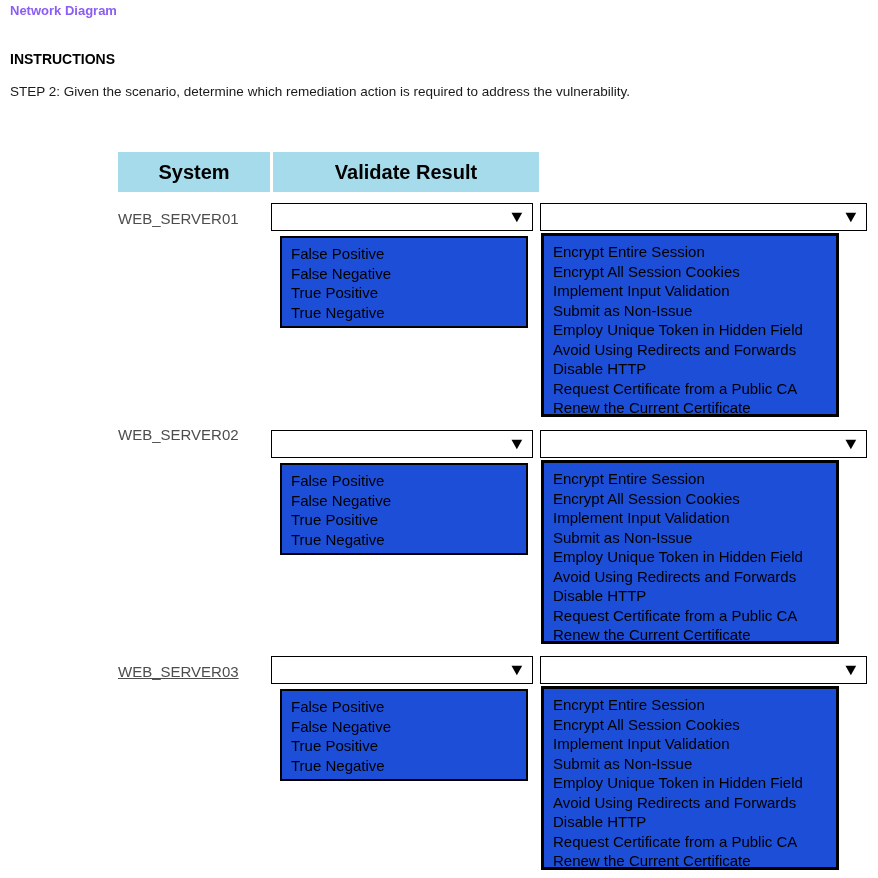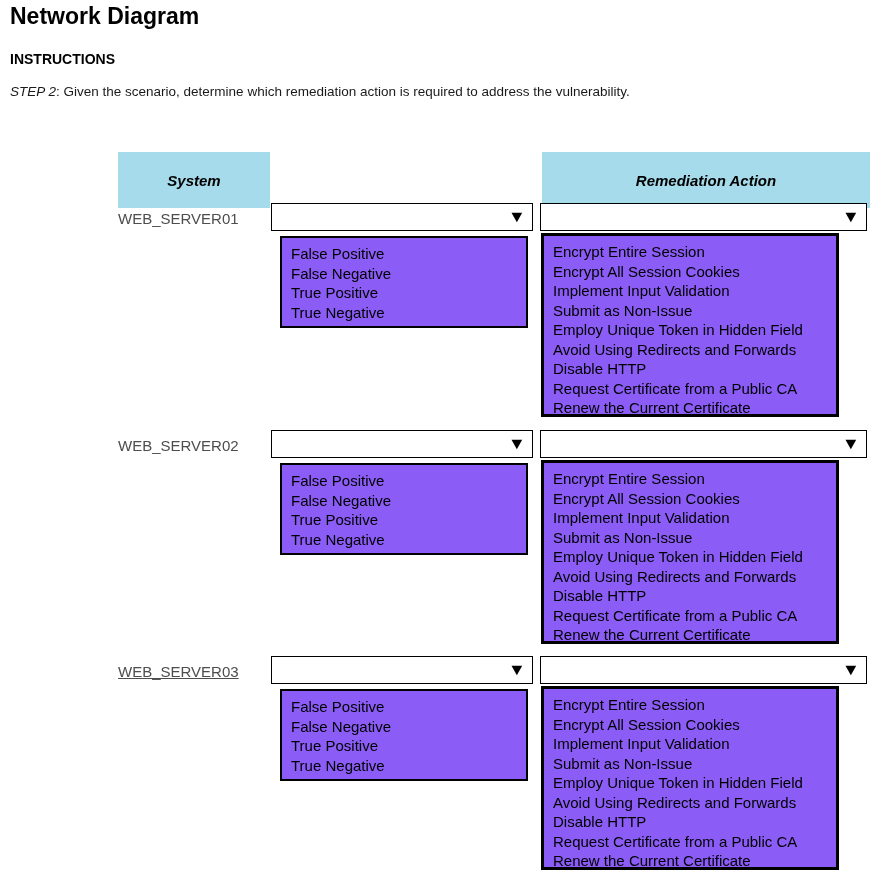--- a/index.html
+++ b/index.html
@@ -11,37 +11,37 @@
   .canvas {
     position:relative;
     width:878px;
     height:878px;
     background:#ffffff;
     overflow:hidden;
   }
 
   .page-title {
     position:absolute; left:10px; top:3px;
-    font-size:23px; font-weight:bold; color:#000000;
+    font-size:13px; font-weight:bold; color:#8b5cf6;
   }
   .instructions-heading {
     position:absolute; left:10px; top:51px;
     font-size:14px; font-weight:bold; color:#000;text-align:right;
   }
   .step-line {
     position:absolute; left:10px; top:84px;
     font-size:13.5px; color:#1a1a1a;
   }
-  .step-line .step-label { font-style:italic; }
+  .step-line .step-label { }
 
   .hdr {
-    position:absolute; top:152px; height:56px;
+    position:absolute; top:152px; height:40px;
     background:var(--header-bg, #a5dbea);
     display:flex; align-items:center; justify-content:center;
-    font-weight:bold; font-size:15px; color:#000;font-style:italic;
+    font-weight:bold; font-size:20px; color:#000;
   }
   .hdr-system      { left:118px; width:152px; }
   .hdr-validate    { left:273px; width:266px; }
   .hdr-remediation { left:542px; width:328px; }
 
   .row-label {
     position:absolute; left:118px;
     font-size:15px; color:#4d4d4d; white-space:nowrap;
   }
 
@@ -52,21 +52,21 @@
     padding-right:7px; cursor:pointer;
   }
   .select.validate    { left:271px; width:262px; }
   .select.remediation { left:540px; width:327px; }
   .select .arrow {
     font-size:16px; line-height:1; color:#000;
     transform:scaleX(1.15);
   }
 
   .listbox {
-    position:absolute; background:#8b5cf6;
+    position:absolute; background:#1d4ed8;
     padding:6px 4px 4px 9px;
     font-size:15px; color:#000;
   }
   .listbox .option {
     line-height:19.5px; white-space:nowrap; cursor:pointer;
   }
   .listbox.validate-list {
     left:280px; width:248px; height:92px;
     border:2.5px solid #000;
   }
@@ -75,40 +75,40 @@
     border:3px solid #000;
   }
 
   
   .r0 .select       { top:203px; }
   .r0 .row-label    { top:210px; }
   .r0 .validate-list    { top:236px; }
   .r0 .remediation-list { top:233px; }
 
   .r1 .select       { top:430px; }
-  .r1 .row-label    { top:437px; }
+  .r1 .row-label    { top:426px; }
   .r1 .validate-list    { top:463px; }
   .r1 .remediation-list { top:460px; }
 
   .r2 .select       { top:656px; }
   .r2 .row-label    { top:663px;text-decoration:underline; }
   .r2 .validate-list    { top:689px; }
   .r2 .remediation-list { top:686px; }
 </style>
 </head>
 <body>
 
 <div class="canvas">
 
   <div class="page-title">Network Diagram</div>
   <div class="instructions-heading">INSTRUCTIONS</div>
   <div class="step-line"><span class="step-label">STEP 2</span><span>: Given the scenario, determine which remediation action is required to address the vulnerability.</span></div>
 
   <div class="hdr hdr-system">System</div>
-  <div class="hdr hdr-remediation">Remediation Action</div>
+  <div class="hdr hdr-validate">Validate Result</div>
 
   <div class="r0">
     <div class="row-label">WEB_SERVER01</div>
     <div class="select validate">
       <span></span>
       <span class="arrow">▼</span>
     </div>
     <div class="listbox validate-list">
         <div class="option">False Positive</div>
         <div class="option">False Negative</div>

